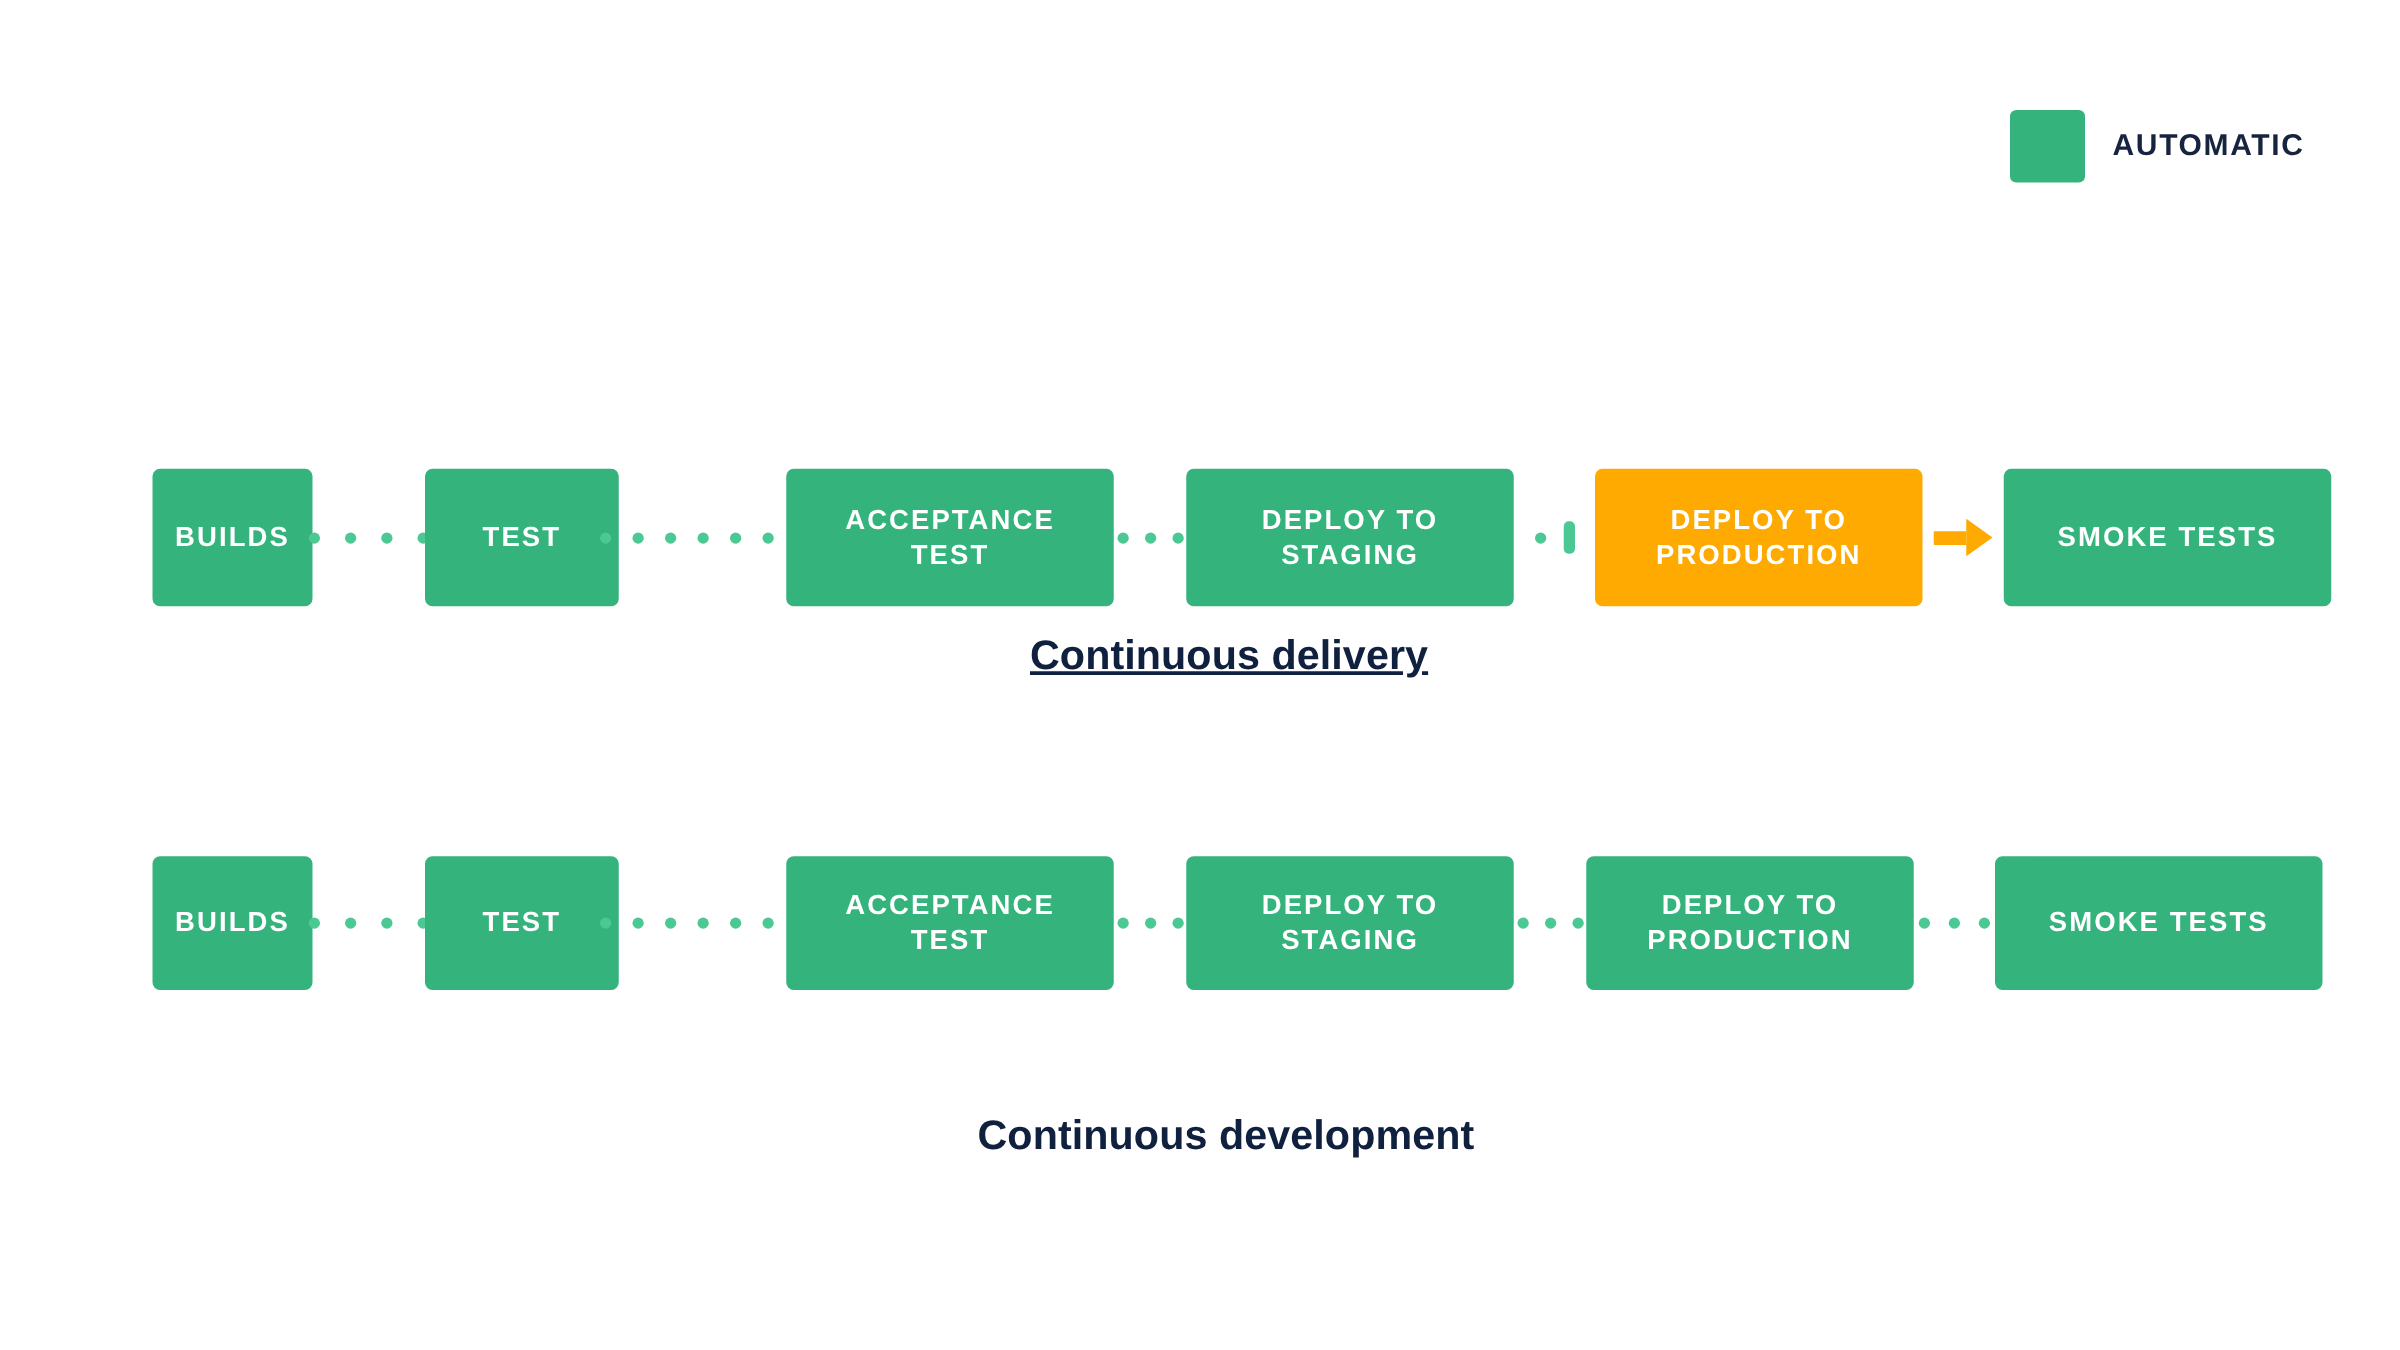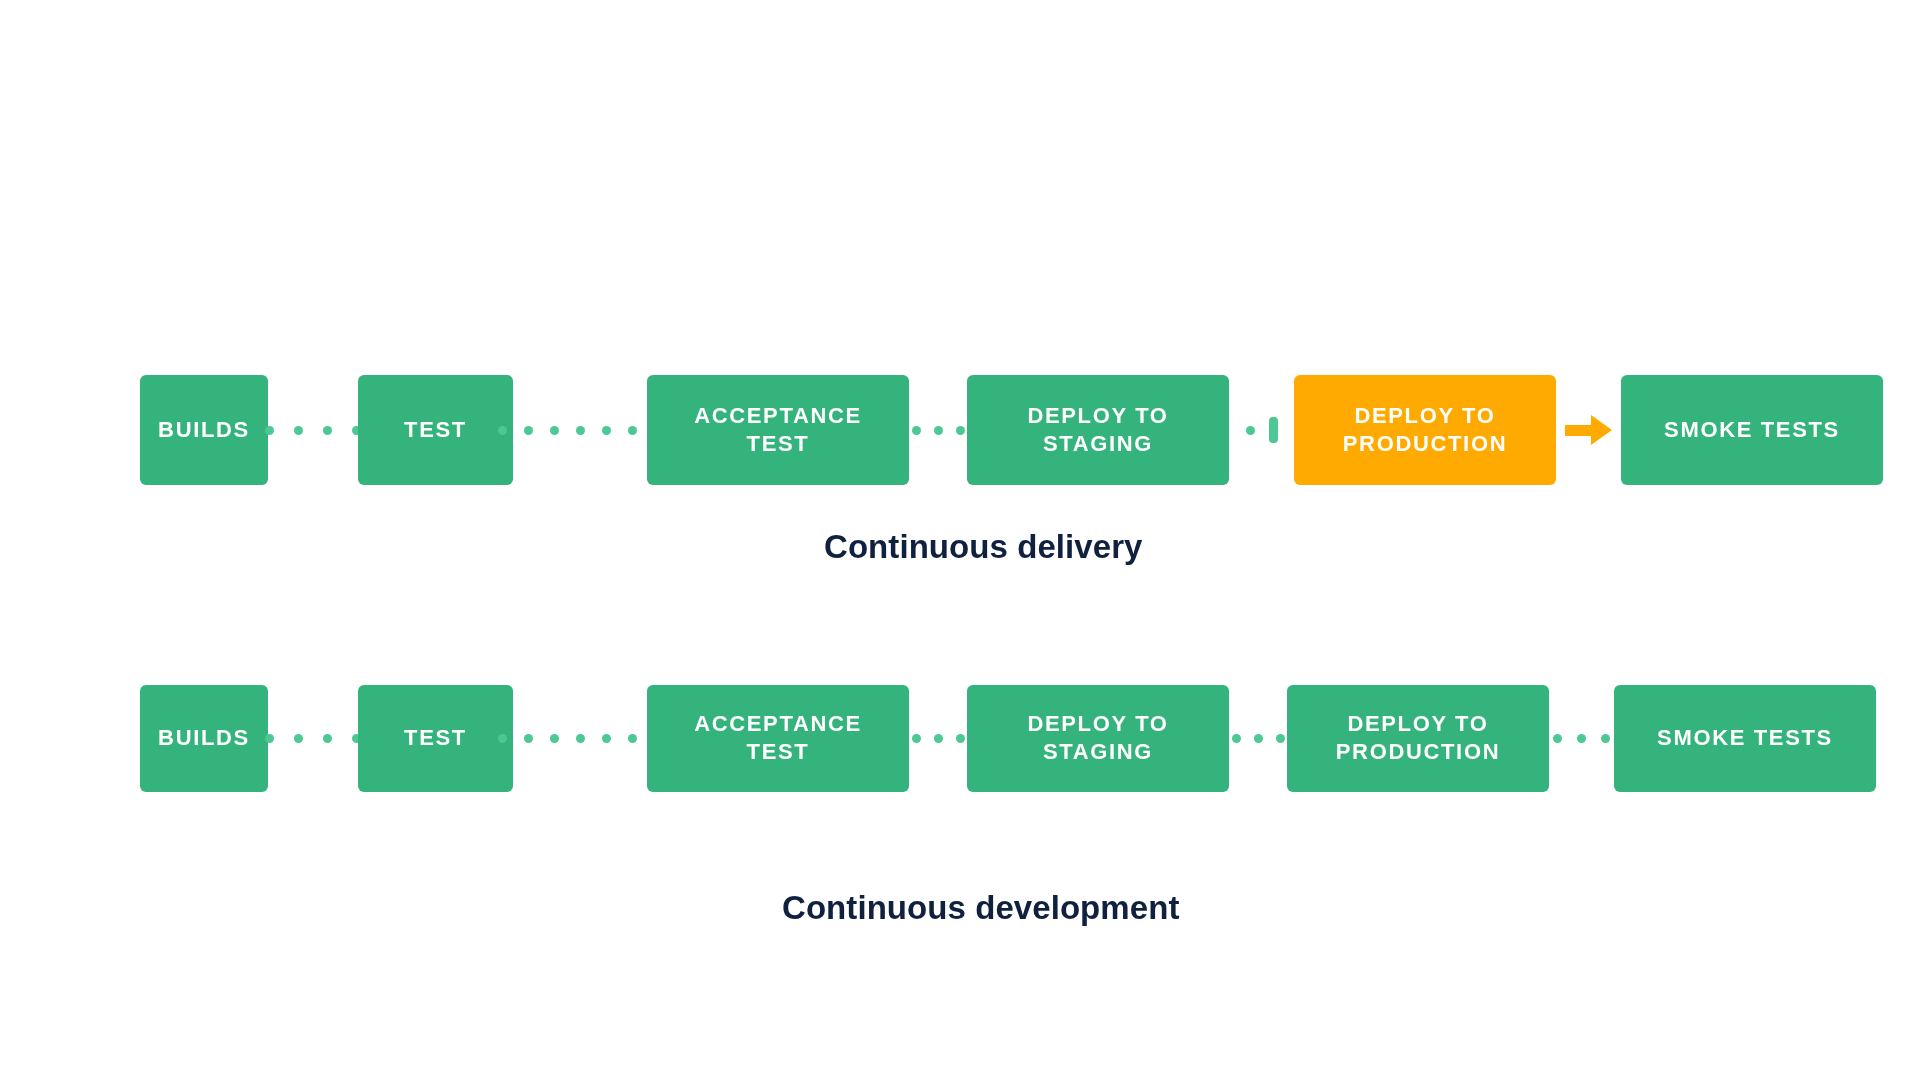--- a/index.html
+++ b/index.html
@@ -40,21 +40,21 @@
     font-size: 24px;
     font-weight: bold;
     letter-spacing: 0.055em;
     color: #17243f;
     white-space: nowrap;
   }
 
   
   .pipeline {
     position: absolute;
-    left: 140px;
+    left: 122px;
     display: flex;
     align-items: center;
     justify-content: space-between;
   }
   #pipeline-delivery { top: 375px; }
   #pipeline-development { top: 683px; }
 
   .stage-box {
     height: 110px;
     border-radius: 6px;
@@ -124,27 +124,31 @@
 
   
   .caption {
     position: absolute;
     font-size: 33px;
     font-weight: bold;
     color: #10203f;
     letter-spacing: 0.002em;
     white-space: nowrap;
   }
-  #caption-delivery { top: 528px; left: 824px; }
+  #caption-delivery { top: 505px; left: 824px; text-decoration: underline; }
   #caption-development { top: 889px; left: 782px; text-align: right; }
 </style>
 </head>
 <body style="background: rgb(255, 255, 255);">
 
 <div class="legend">
+  <div class="legend-row">
+    <div class="legend-swatch" style="background: rgb(52, 179, 124);"></div>
+    <div class="legend-label" style="color: rgb(23, 36, 63);">AUTOMATIC</div>
+  </div>
 </div>
 
 <div class="pipeline" id="pipeline-delivery">
 
   <div class="stage-box stage-automatic" style="width: 128px; background: rgb(52, 179, 124);">
     <span>BUILDS</span>
   </div>
 
   <div class="connector" style="width:90px">
     <div class="connector-dotted" style="gap:20px">

